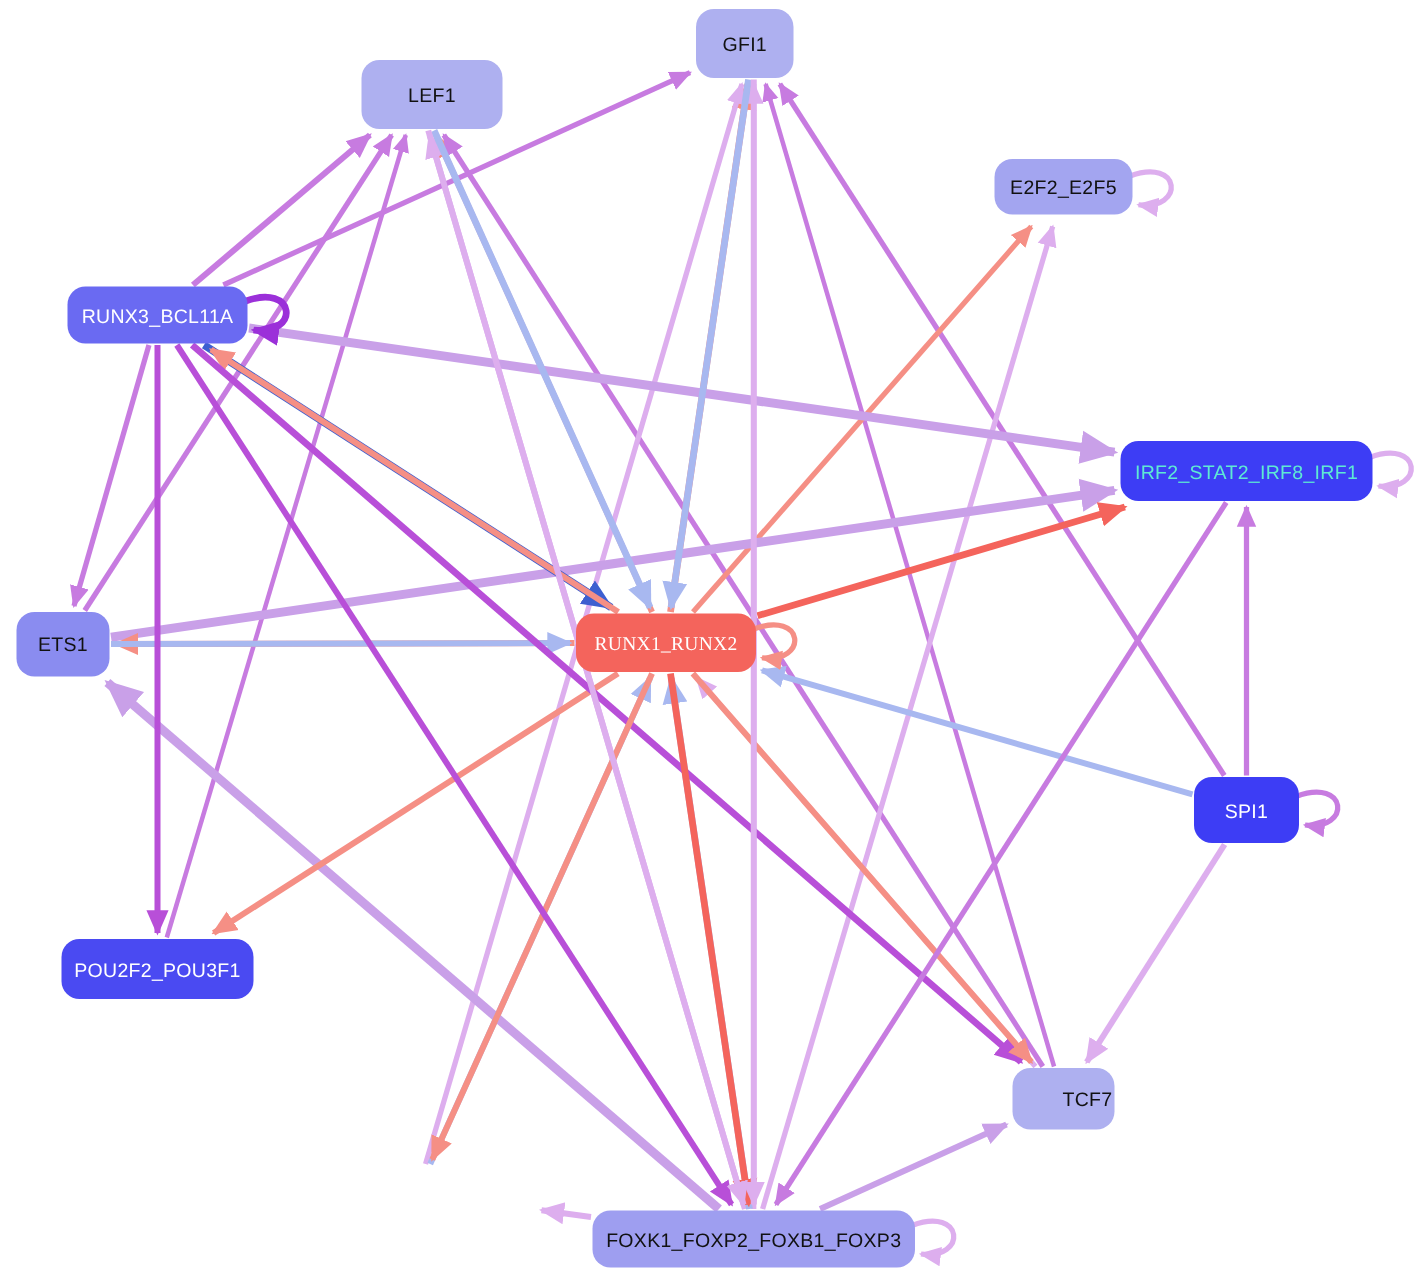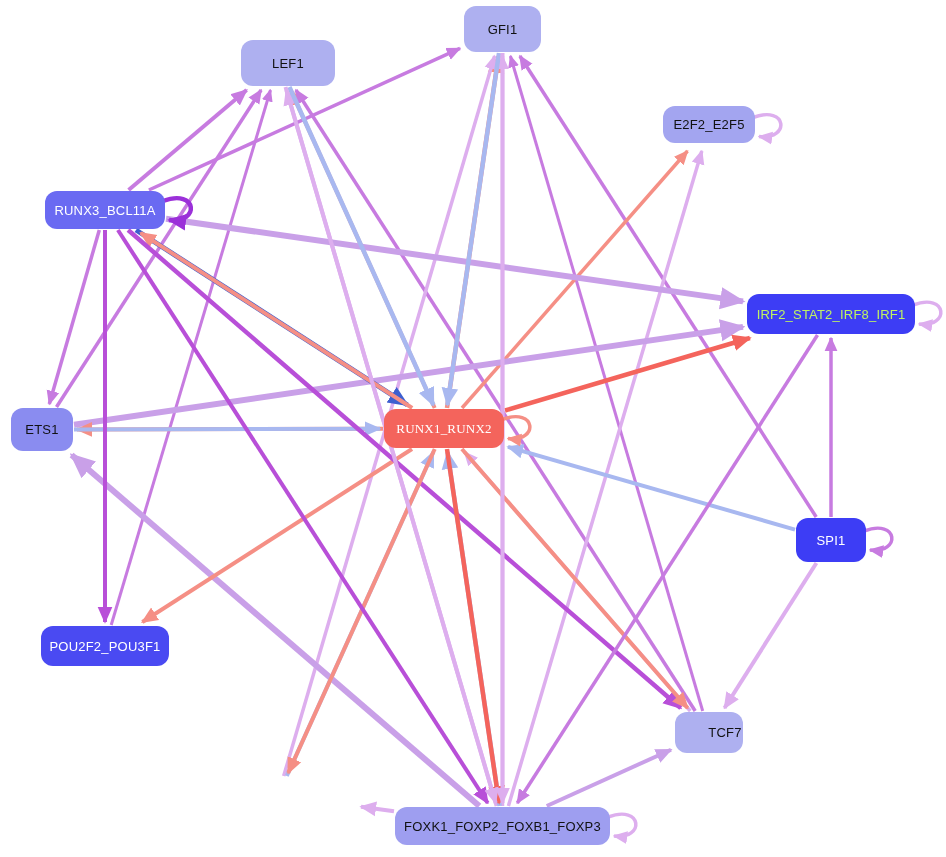--- a/index.html
+++ b/index.html
@@ -92,30 +92,30 @@
       <path d="M 753 117.5 C 788 104.5, 790 140.5, 759 136.5" fill="none" stroke="#DDAEEE" stroke-width="3.5" marker-end="url(#arrow2)"></path>
       <path d="M 163 201 C 198 188, 200 224, 169 220" fill="none" stroke="#9B30D9" stroke-width="4.5" marker-end="url(#arrow8)"></path>
       <path d="M 913 305 C 948 292, 950 328, 919 324" fill="none" stroke="#DDAEEE" stroke-width="3.5" marker-end="url(#arrow2)"></path>
       <path d="M 502 419.5 C 537 406.5, 539 442.5, 508 438.5" fill="none" stroke="#F58F85" stroke-width="3.5" marker-end="url(#arrow1)"></path>
       <path d="M 864 531 C 899 518, 901 554, 870 550" fill="none" stroke="#C77BE0" stroke-width="3.5" marker-end="url(#arrow0)"></path>
       <path d="M 608 817 C 643 804, 645 840, 614 836" fill="none" stroke="#DDAEEE" stroke-width="3.5" marker-end="url(#arrow2)"></path>
     </svg>
 <div class="node" style="left: 241px; top: 40px; width: 94px; height: 46px; background: rgb(174, 176, 240); color: rgb(17, 17, 17);">
       <span class="node-label">LEF1</span>
     </div>
-    <div class="node" style="left: 464px; top: 6px; width: 77px; height: 46px; background: rgb(174, 176, 240); color: rgb(17, 17, 17);">
+    <div class="node" style="left: 464px; top: 6px; width: 65px; height: 46px; background: rgb(174, 176, 240); color: rgb(17, 17, 17);">
       <span class="node-label">GFI1</span>
     </div>
     <div class="node" style="left: 663px; top: 106px; width: 92px; height: 37px; background: rgb(163, 165, 240); color: rgb(17, 17, 17);">
       <span class="node-label">E2F2_E2F5</span>
     </div>
     <div class="node" style="left: 45px; top: 191px; width: 120px; height: 38px; background: rgb(106, 106, 242); color: rgb(255, 255, 255);">
       <span class="node-label">RUNX3_BCL11A</span>
     </div>
-    <div class="node" style="left: 747px; top: 294px; width: 168px; height: 40px; background: rgb(61, 61, 245); color: #bef264;">
+    <div class="node" style="left: 747px; top: 294px; width: 168px; height: 40px; background: rgb(61, 61, 245); color: #5eead4;">
       <span class="node-label">IRF2_STAT2_IRF8_IRF1</span>
     </div>
     <div class="node" style="left: 11px; top: 408px; width: 62px; height: 43px; background: rgb(138, 140, 240); color: rgb(17, 17, 17);">
       <span class="node-label">ETS1</span>
     </div>
     <div class="node" style="left: 384px; top: 409px; width: 120px; height: 39px; background: rgb(244, 100, 92); color: rgb(255, 255, 255); font-family: Liberation Serif, serif;">
       <span class="node-label">RUNX1_RUNX2</span>
     </div>
     <div class="node" style="left: 796px; top: 518px; width: 70px; height: 44px; background: rgb(61, 61, 245); color: rgb(255, 255, 255);">
       <span class="node-label">SPI1</span>

